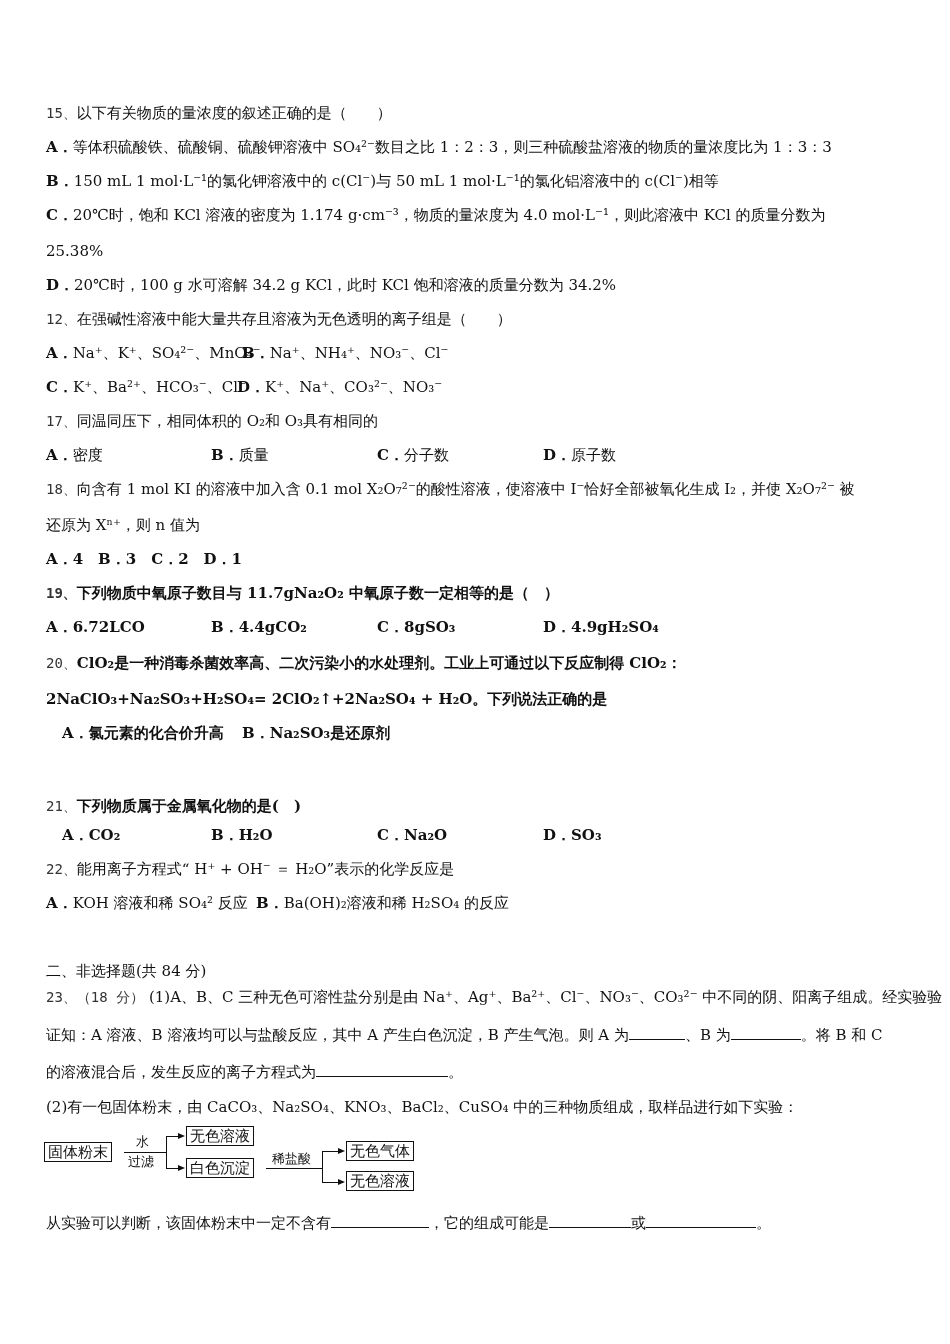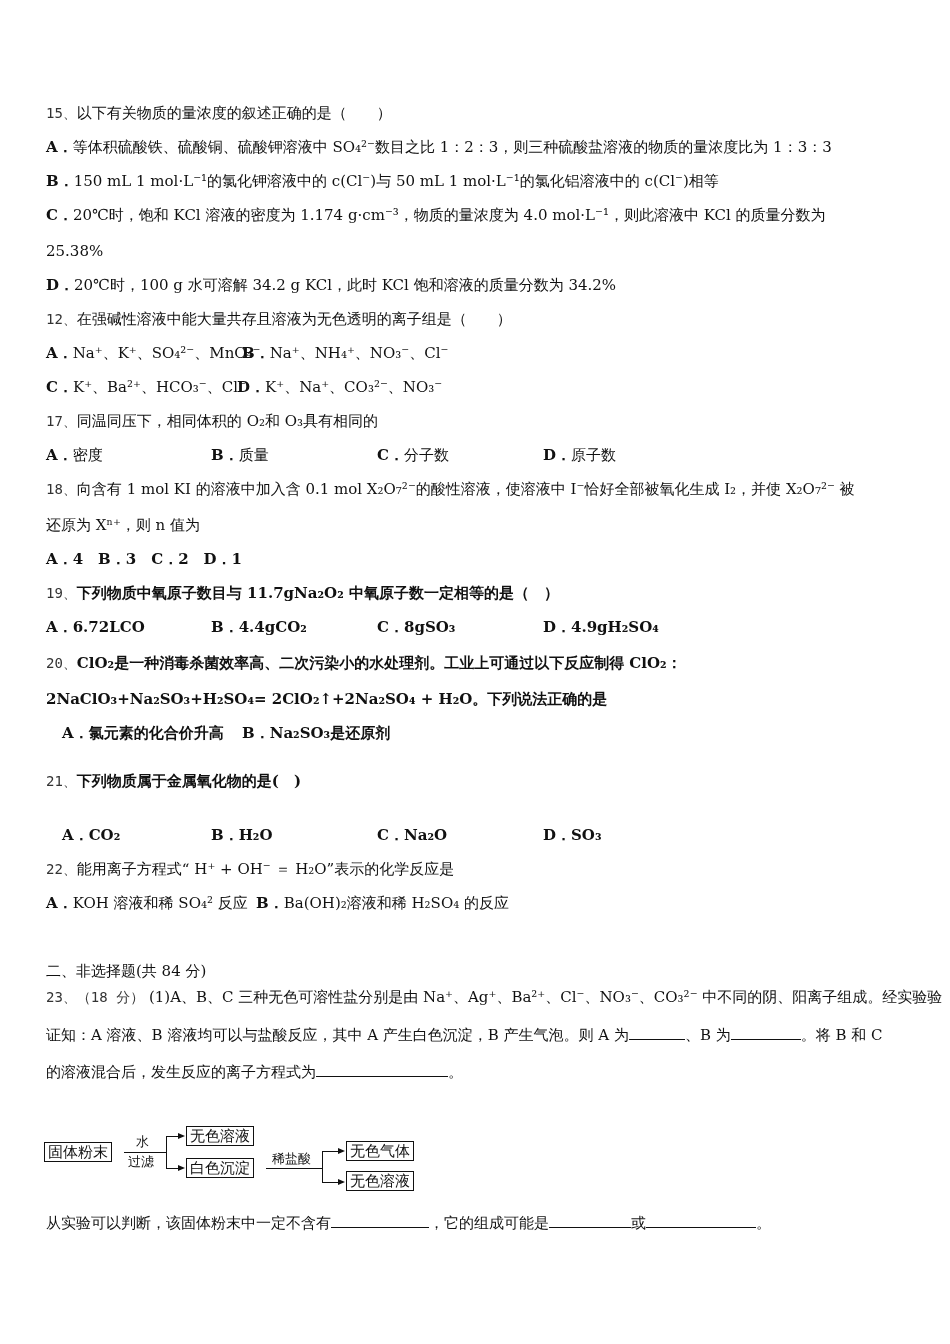--- a/index.html
+++ b/index.html
@@ -79,41 +79,41 @@
     <span class="qn">18、</span><span>向含有 1 mol KI 的溶液中加入含 0.1 mol X₂O₇²⁻的酸性溶液，使溶液中 I⁻恰好全部被氧化生成 I₂，并使 X₂O₇²⁻ 被</span>
   </div>
   <div class="line" style="top:515px">
     <span>还原为 Xⁿ⁺，则 n 值为</span>
   </div>
   <div class="line opt" style="top:549px">
     <span>A．4　B．3　C．2　D．1</span>
   </div>
 
   <div class="line" style="top:583px; font-weight:bold">
-    <span class="qn" style="font-weight:normal">19、</span><span>下列物质中氧原子数目与 11.7gNa₂O₂ 中氧原子数一定相等的是（　）</span>
+    <span class="qn" style="font-weight:bold">19、</span><span>下列物质中氧原子数目与 11.7gNa₂O₂ 中氧原子数一定相等的是（　）</span>
   </div>
   <div class="line opt" style="top:617px; width:860px; height:20px">
     <span class="col" style="left:0"><span>A．</span><span>6.72LCO</span></span>
     <span class="col" style="left:165px"><span>B．</span><span>4.4gCO₂</span></span>
     <span class="col" style="left:331px"><span>C．</span><span>8gSO₃</span></span>
     <span class="col" style="left:497px"><span>D．</span><span>4.9gH₂SO₄</span></span>
   </div>
 
   <div class="line" style="top:653px; font-weight:bold">
     <span class="qn" style="font-weight:normal">20、</span><span>ClO₂是一种消毒杀菌效率高、二次污染小的水处理剂。工业上可通过以下反应制得 ClO₂：</span>
   </div>
   <div class="line" style="top:689px; font-weight:bold">
     <span>2NaClO₃+Na₂SO₃+H₂SO₄= 2ClO₂↑+2Na₂SO₄ + H₂O。下列说法正确的是</span>
   </div>
   <div class="line opt" style="top:723px; width:860px; height:20px">
     <span class="col" style="left:16px"><span>A．</span><span>氯元素的化合价升高</span></span>
     <span class="col" style="left:196px"><span>B．</span><span>Na₂SO₃是还原剂</span></span>
   </div>
 
-  <div class="line" style="top:771px; font-weight:bold">
+  <div class="line" style="top:796px; font-weight:bold">
     <span class="qn" style="font-weight:normal">21、</span><span>下列物质属于金属氧化物的是(　)</span>
   </div>
   <div class="line opt" style="top:825px; width:860px; height:20px">
     <span class="col" style="left:16px"><span>A．</span><span>CO₂</span></span>
     <span class="col" style="left:165px"><span>B．</span><span>H₂O</span></span>
     <span class="col" style="left:331px"><span>C．</span><span>Na₂O</span></span>
     <span class="col" style="left:497px"><span>D．</span><span>SO₃</span></span>
   </div>
 
   <div class="line" style="top:859px">
@@ -130,20 +130,23 @@
 
   <div class="line" style="top:987px">
     <span class="qn">23、</span><span class="qn">（18 分）</span>
     <span>(1)A、B、C 三种无色可溶性盐分别是由 Na⁺、Ag⁺、Ba²⁺、Cl⁻、NO₃⁻、CO₃²⁻ 中不同的阴、阳离子组成。经实验验</span>
   </div>
   <div class="line" style="top:1025px">
     <span>证知：A 溶液、B 溶液均可以与盐酸反应，其中 A 产生白色沉淀，B 产生气泡。则 A 为</span><span class="blank" style="width:56px"></span><span>、B 为</span><span class="blank" style="width:70px"></span><span>。将 B 和 C</span>
   </div>
   <div class="line" style="top:1062px">
     <span>的溶液混合后，发生反应的离子方程式为</span><span class="blank" style="width:132px"></span><span>。</span>
+  </div>
+  <div class="line" style="top:1097px">
+    <span>(2)有一包固体粉末，由 CaCO₃、Na₂SO₄、KNO₃、BaCl₂、CuSO₄ 中的三种物质组成，取样品进行如下实验：</span>
   </div>
 
   <div class="fc">
     <div class="box" style="left:0; top:18px">固体粉末</div>
     <div class="hl" style="left:80px; top:28px; width:42px"></div>
     <div class="fc-label" style="left:92px; top:9px">水</div>
     <div class="fc-label" style="left:84px; top:29px">过滤</div>
     <div class="vl" style="left:122px; top:12px; height:33px"></div>
     <div class="hl" style="left:122px; top:12px; width:12px"></div>
     <div class="arrow" style="left:134px; top:9px"></div>

